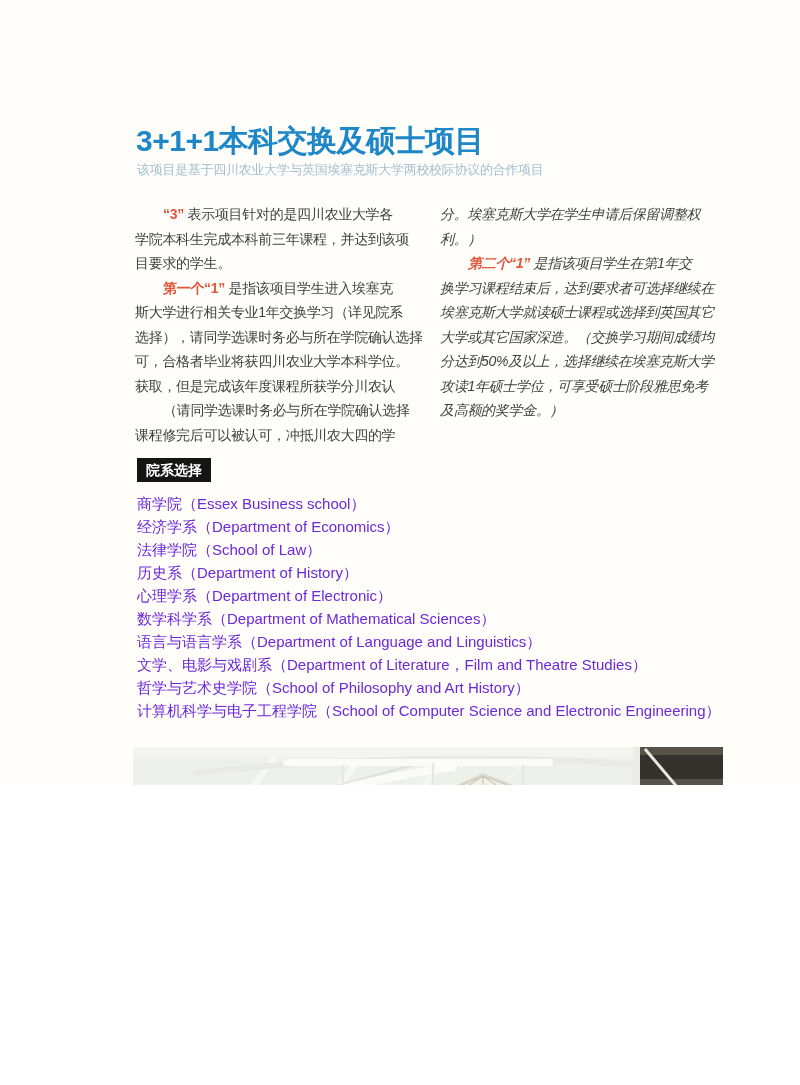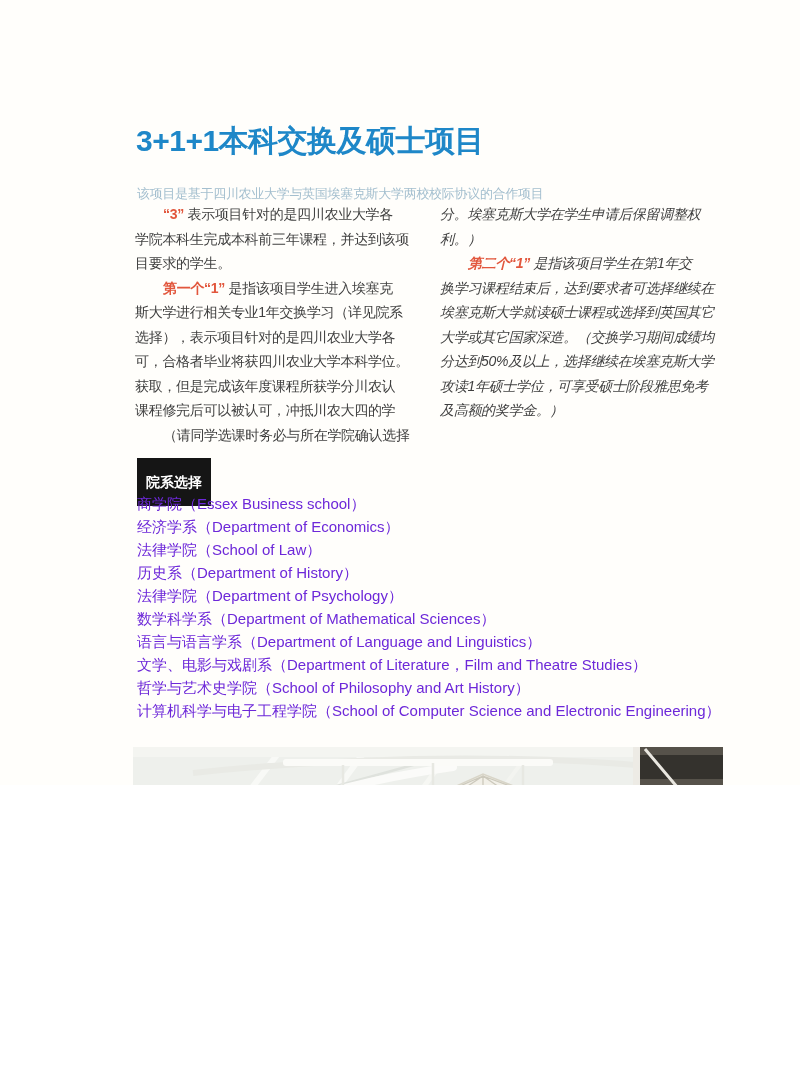--- a/index.html
+++ b/index.html
@@ -1,54 +1,54 @@
 <!DOCTYPE html>
 <html><head>
 <meta charset="utf-8">
 <style>
   html,body{margin:0;padding:0;background:#ffffff;}
   .page{position:relative;width:800px;height:785px;background:#fffefb;overflow:hidden;
         font-family:"Liberation Sans","DejaVu Sans",sans-serif;}
   .title{position:absolute;left:136px;top:101px;font-size:30px;font-weight:bold;
          color:#1e87c8;letter-spacing:-0.5px;white-space:nowrap;}
   .subtitle{position:absolute;left:137px;top:161px;font-size:13px;color:#a4bfcf;
-            letter-spacing:-0.3px;white-space:nowrap;margin-top:24px;}
+            letter-spacing:-0.3px;white-space:nowrap;}
   .col{position:absolute;top:202px;font-size:14px;color:#3f3f3f;line-height:24.5px;
        letter-spacing:-0.3px;}
   .col-left{left:135px;width:285px;}
   .col-right{left:440px;width:285px;font-style:italic;}
   .tline{white-space:nowrap;}
   .tline.indent{padding-left:28px;}
   .em{color:#e2573d;font-weight:bold;}
   .badge{position:absolute;left:137px;top:458px;background:#151515;color:#ffffff;
-         font-size:14px;font-weight:bold;padding:16px 9px;line-height:16px;}
+         font-size:14px;font-weight:bold;padding:4px 9px;line-height:16px;}
   .depts{position:absolute;left:137px;top:492px;font-size:15px;color:#6d28d9;}
   .dept{height:23px;line-height:23px;white-space:nowrap;}
   .photo{position:absolute;left:133px;top:747px;width:590px;height:338px;}
   .photo svg{display:block;width:100%;height:100%;}
 </style>
 </head>
 <body>
 
 <div class="page">
 
   <h1 class="title">3+1+1本科交换及硕士项目</h1>
   <div class="subtitle">该项目是基于四川农业大学与英国埃塞克斯大学两校校际协议的合作项目</div>
 
   <div class="col col-left">
     <div class="tline indent"><span class="em">“3”</span><span> 表示项目针对的是四川农业大学各</span></div>
     <div class="tline"><span>学院本科生完成本科前三年课程，并达到该项</span></div>
     <div class="tline"><span>目要求的学生。</span></div>
     <div class="tline indent"><span class="em">第一个“1”</span><span> 是指该项目学生进入埃塞克</span></div>
     <div class="tline"><span>斯大学进行相关专业1年交换学习（详见院系</span></div>
-    <div class="tline"><span>选择），表示项目针对的是四川农业大学各</span></div>
+    <div class="tline"><span>选择），请同学选课时务必与所在学院确认选择</span></div>
     <div class="tline"><span>可，合格者毕业将获四川农业大学本科学位。</span></div>
     <div class="tline"><span>获取，但是完成该年度课程所获学分川农认</span></div>
+    <div class="tline indent"><span>（请同学选课时务必与所在学院确认选择</span></div>
     <div class="tline"><span>课程修完后可以被认可，冲抵川农大四的学</span></div>
-    <div class="tline indent"><span>（请同学选课时务必与所在学院确认选择</span></div>
   </div>
 
   <div class="col col-right">
     <div class="tline"><span>分。埃塞克斯大学在学生申请后保留调整权</span></div>
     <div class="tline"><span>利。）</span></div>
     <div class="tline indent"><span class="em">第二个“1”</span><span> 是指该项目学生在第1年交</span></div>
     <div class="tline"><span>换学习课程结束后，达到要求者可选择继续在</span></div>
     <div class="tline"><span>埃塞克斯大学就读硕士课程或选择到英国其它</span></div>
     <div class="tline"><span>大学或其它国家深造。（交换学习期间成绩均</span></div>
     <div class="tline"><span>分达到50%及以上，选择继续在埃塞克斯大学</span></div>
@@ -56,21 +56,21 @@
     <div class="tline"><span>及高额的奖学金。）</span></div>
   </div>
 
   <div class="badge">院系选择</div>
 
   <div class="depts">
     <div class="dept">商学院（Essex Business school）</div>
     <div class="dept">经济学系（Department of Economics）</div>
     <div class="dept">法律学院（School of Law）</div>
     <div class="dept">历史系（Department of History）</div>
-    <div class="dept">法律学院（Department of Psychology）</div>
+    <div class="dept">心理学系（Department of Electronic）</div>
     <div class="dept">数学科学系（Department of Mathematical Sciences）</div>
     <div class="dept">语言与语言学系（Department of Language and Linguistics）</div>
     <div class="dept">文学、电影与戏剧系（Department of Literature，Film and Theatre Studies）</div>
     <div class="dept">哲学与艺术史学院（School of Philosophy and Art History）</div>
     <div class="dept">计算机科学与电子工程学院（School of Computer Science and Electronic Engineering）</div>
   </div>
 
   <div class="photo">
     <svg viewBox="0 0 590 338" preserveAspectRatio="none">
 

